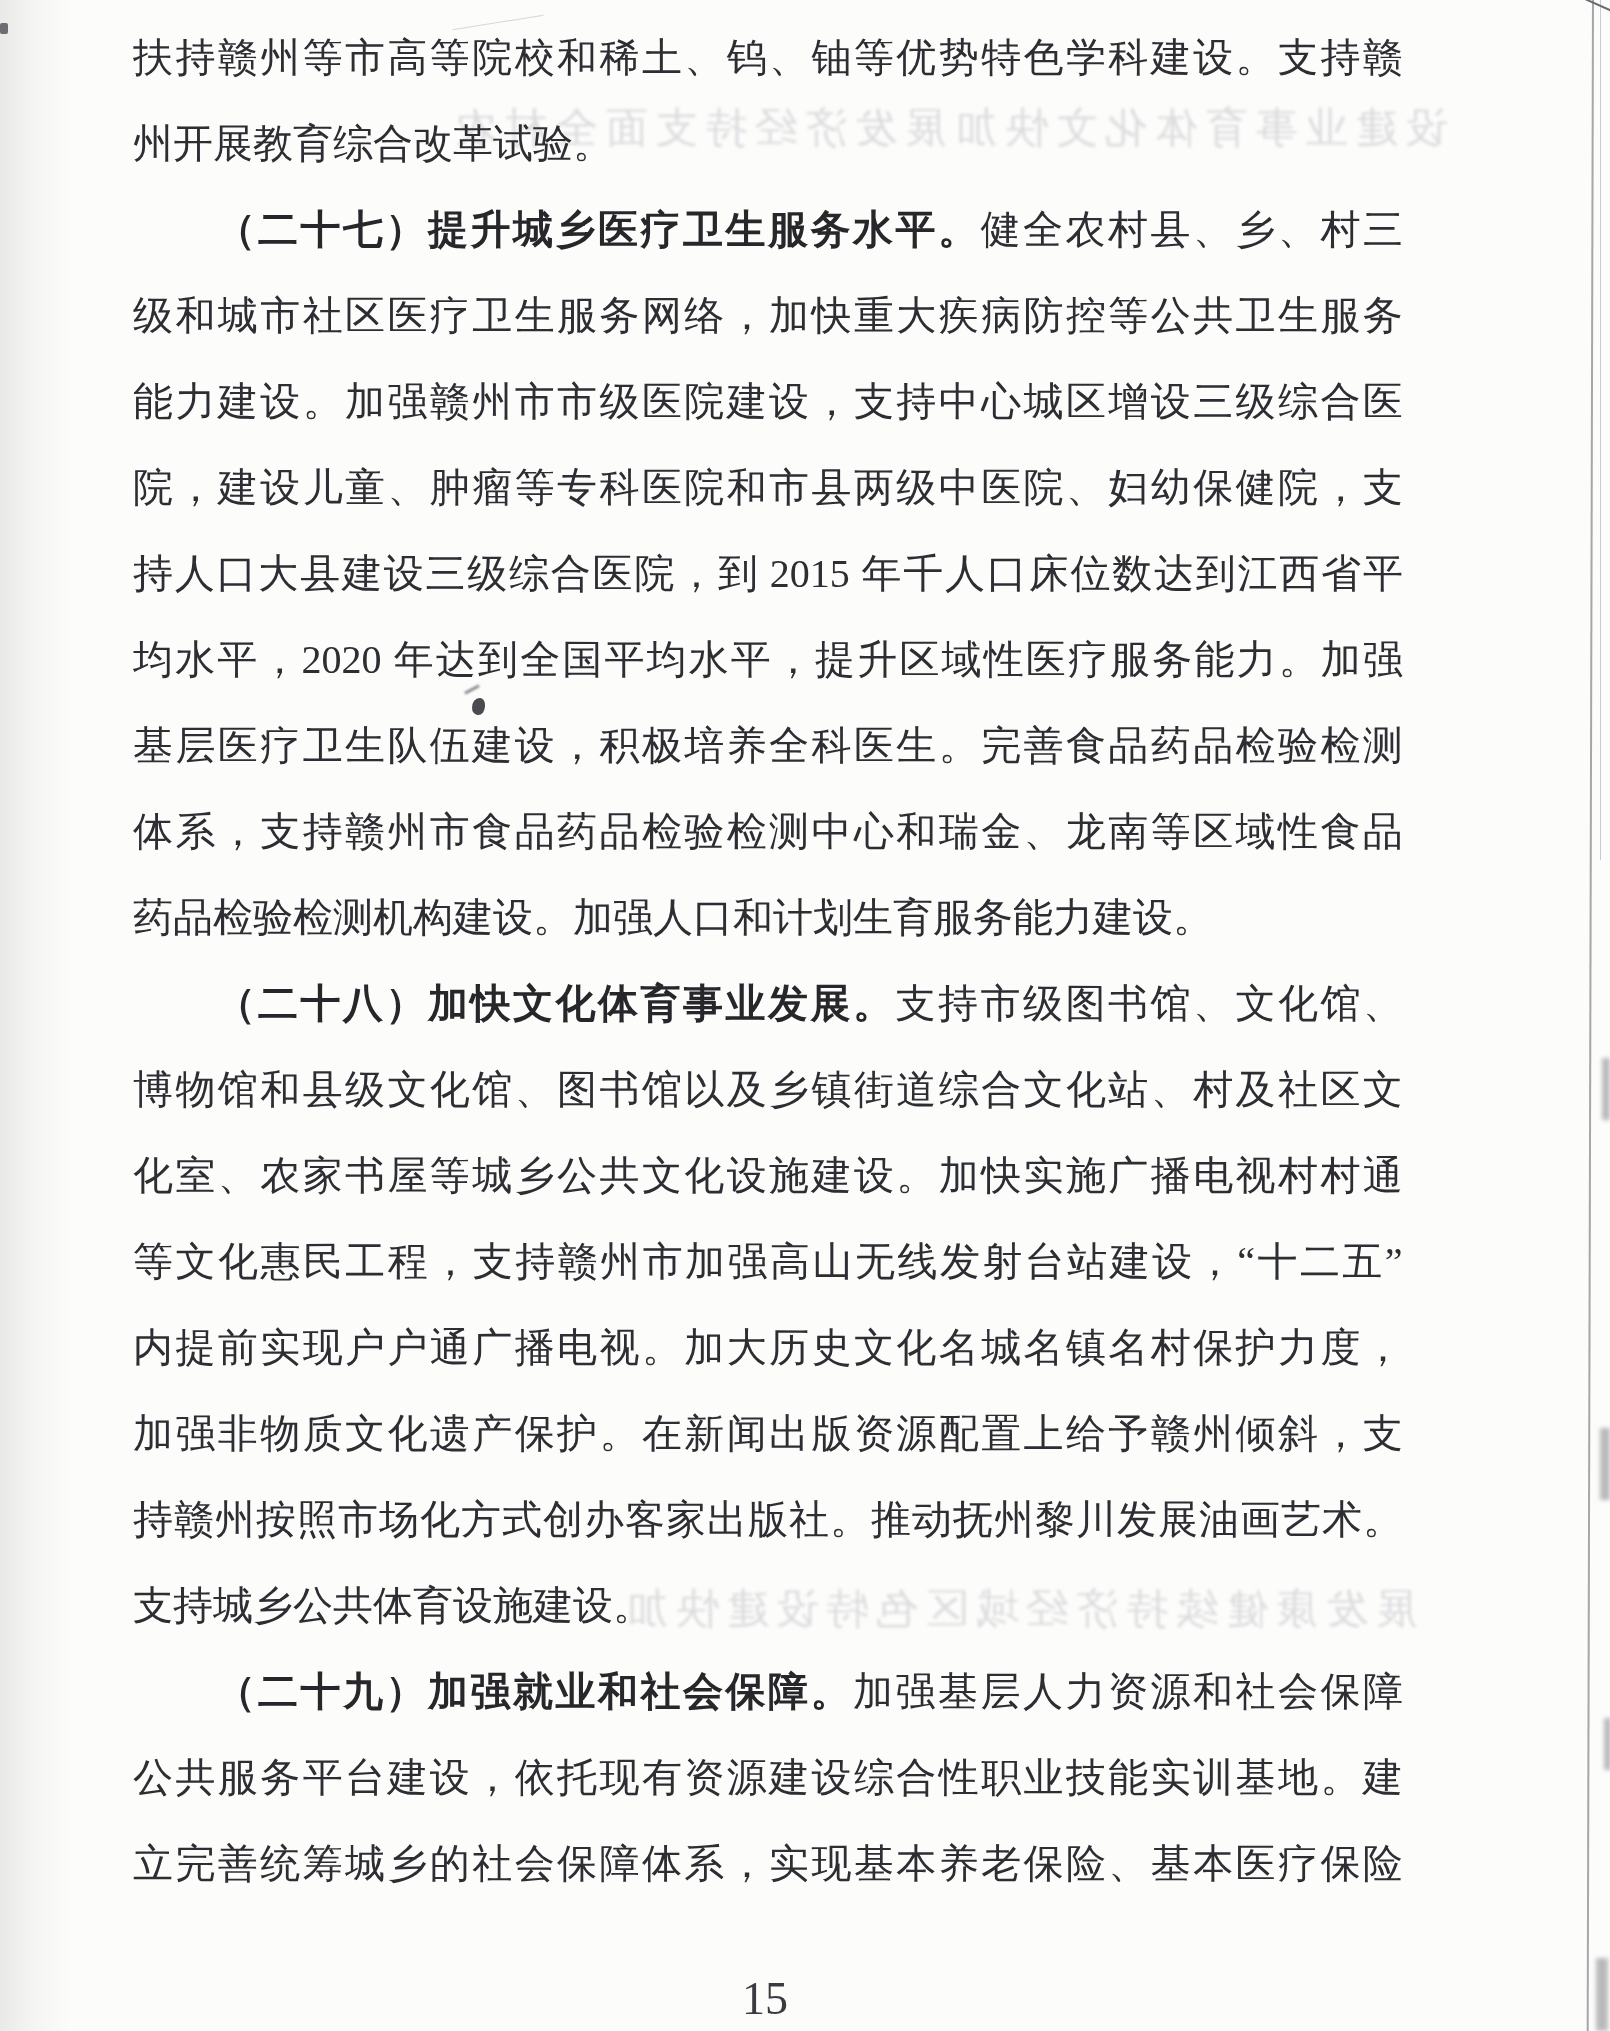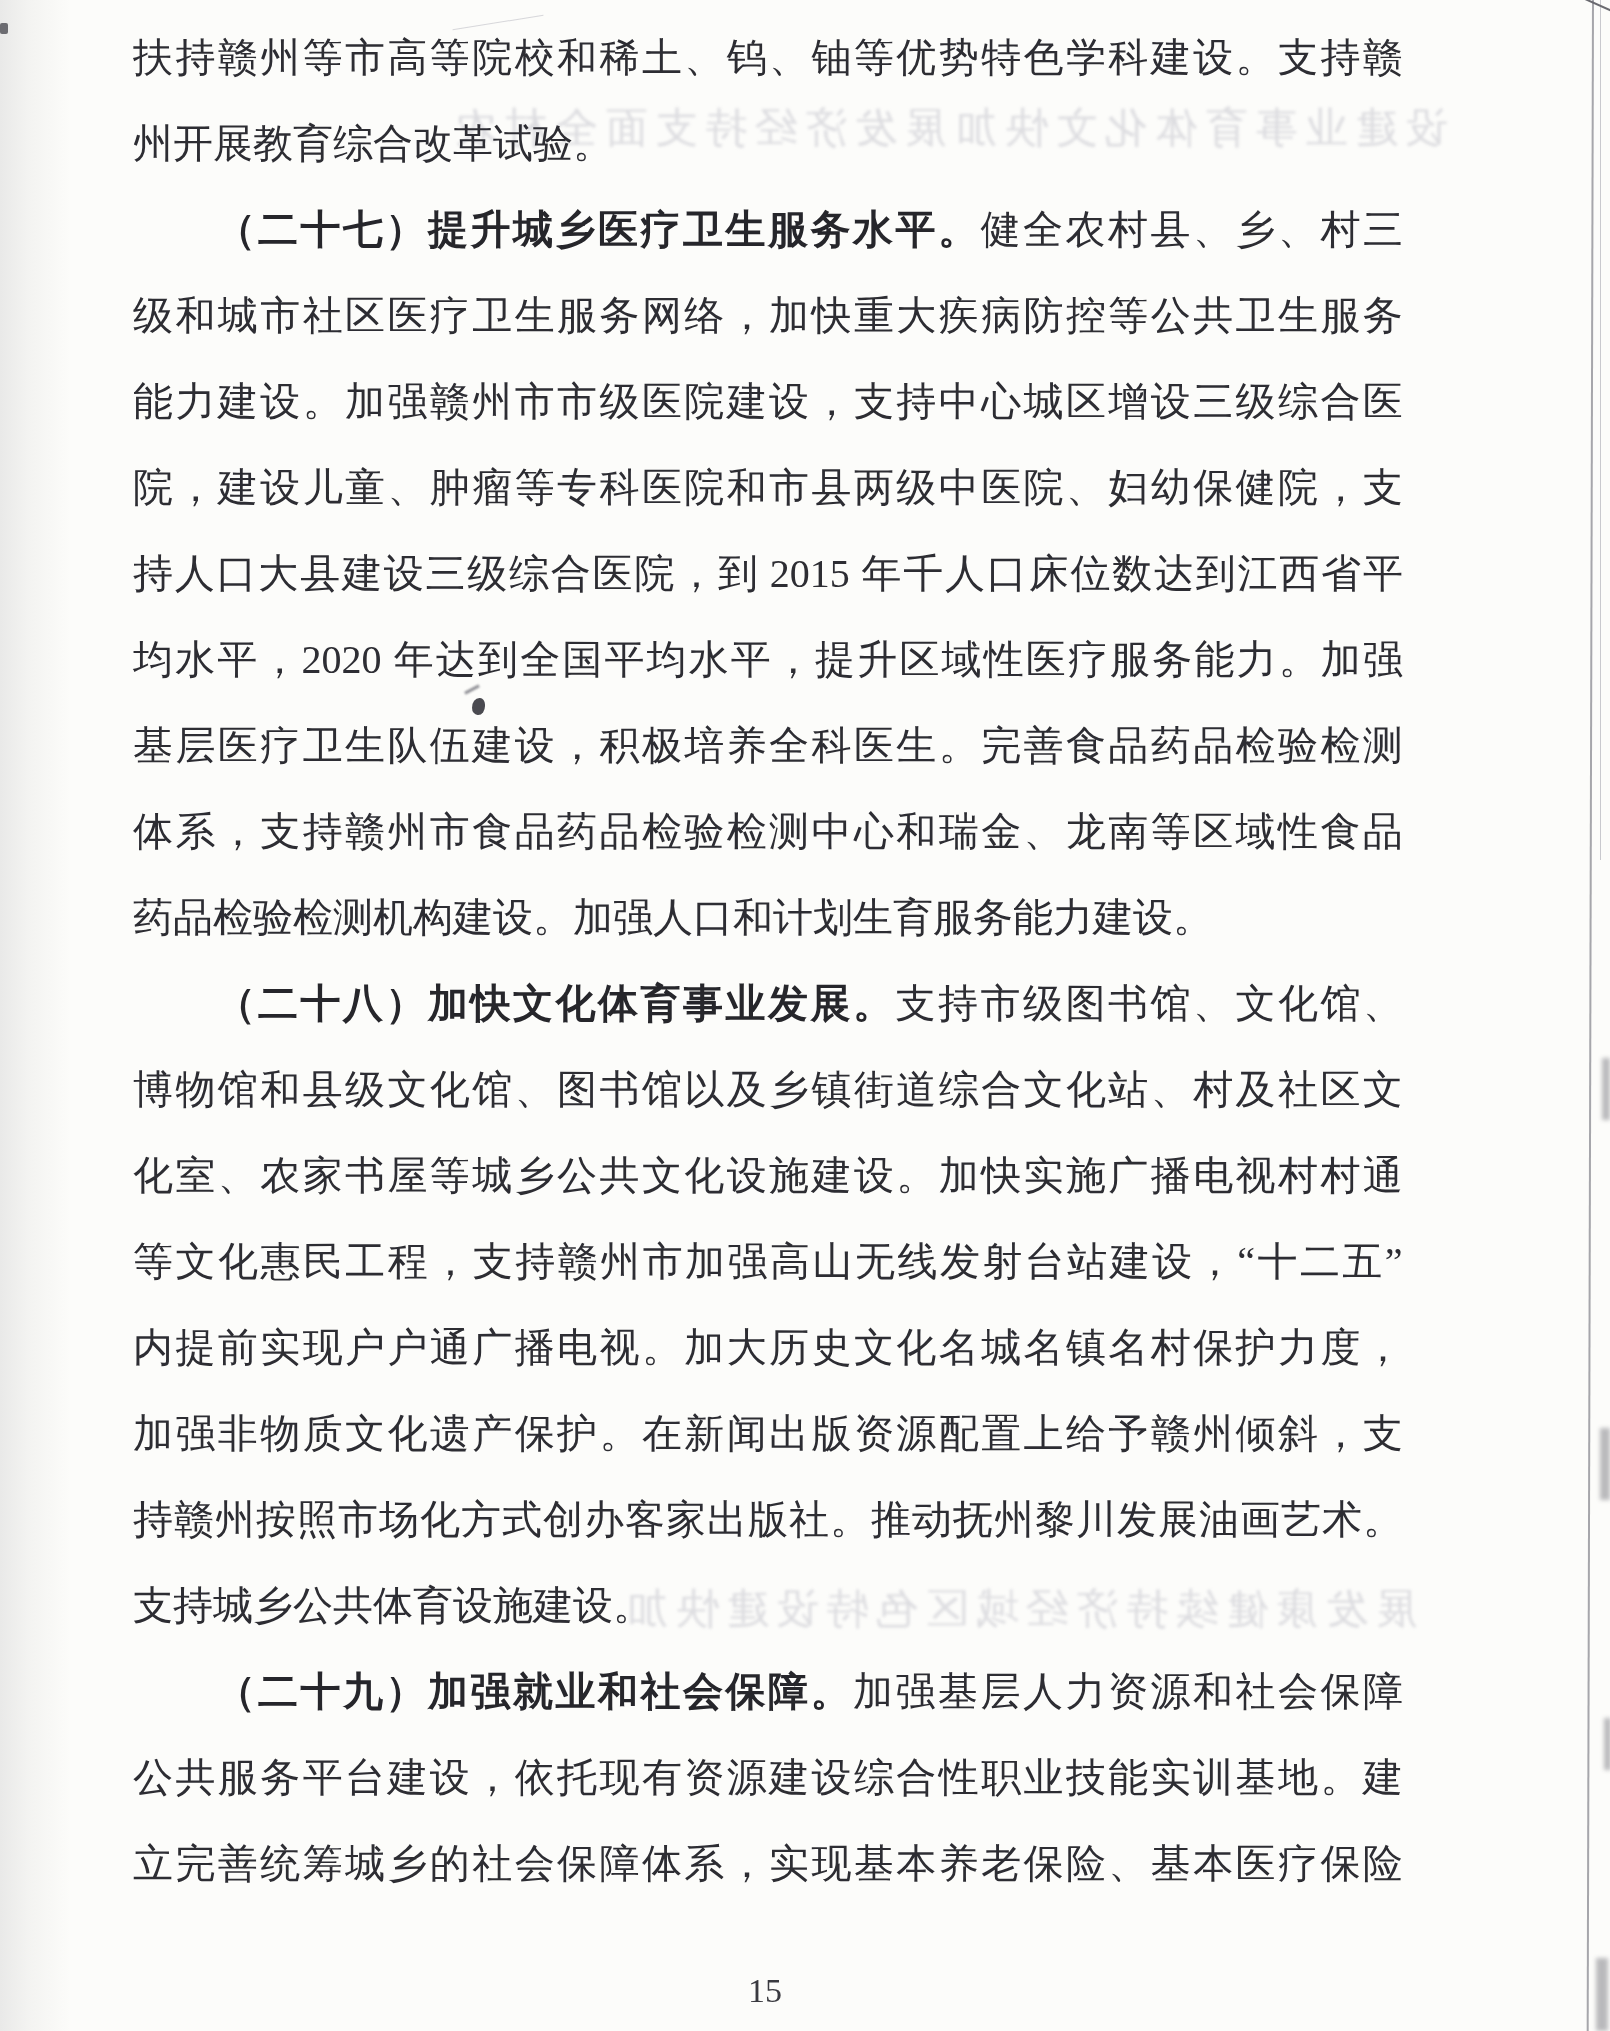--- a/index.html
+++ b/index.html
@@ -42,21 +42,21 @@
     filter:blur(1.6px);
     transform:scaleX(-1);
     opacity:.62;
     white-space:nowrap;
     pointer-events:none;
   }
   .bleed1{left:612px;top:100px;width:835px;}
   .bleed2{left:618px;top:1581px;width:800px;}
   .page-number{
     position:absolute;left:715px;top:1972px;width:100px;
-    text-align:center;font-size:34px;color:#3a3a40;
+    text-align:center;font-size:46px;color:#3a3a40;
   }
   
   .edge-line{
     position:absolute;left:1592px;top:0;width:2px;height:2031px;
     background:#96969c;opacity:.85;
     transform:rotate(0.15deg);transform-origin:top;
   }
   .edge-line2{
     position:absolute;left:1600px;top:0;width:1px;height:860px;
     background:#b4b4ba;opacity:.7;

